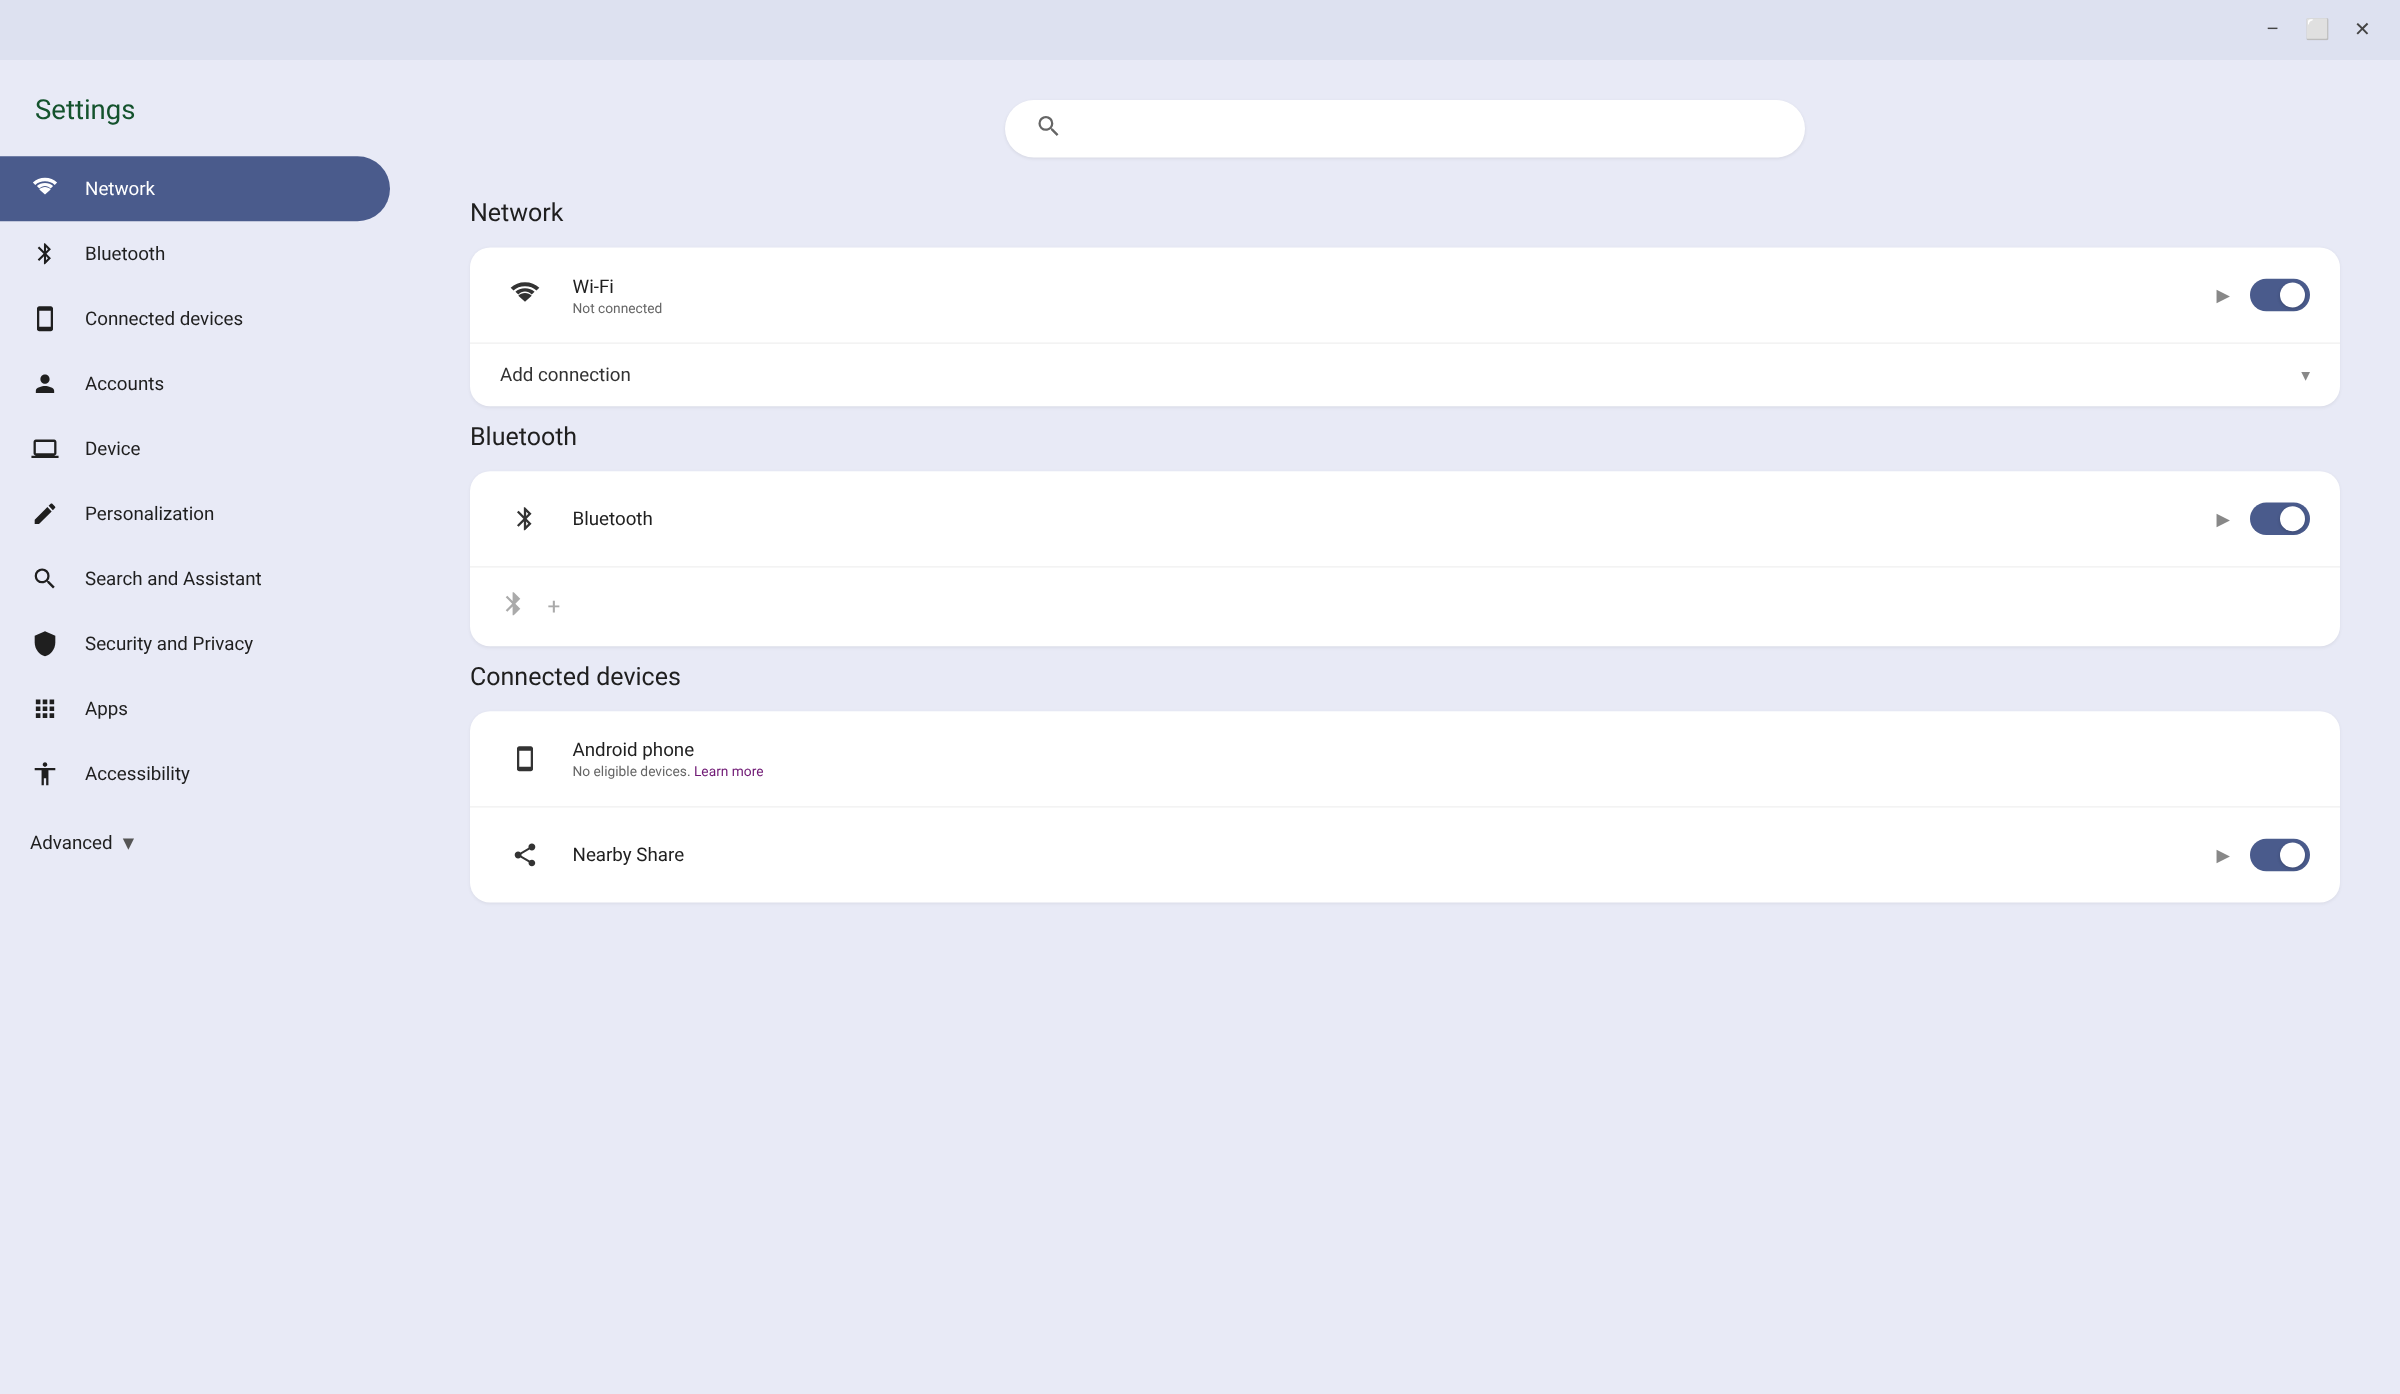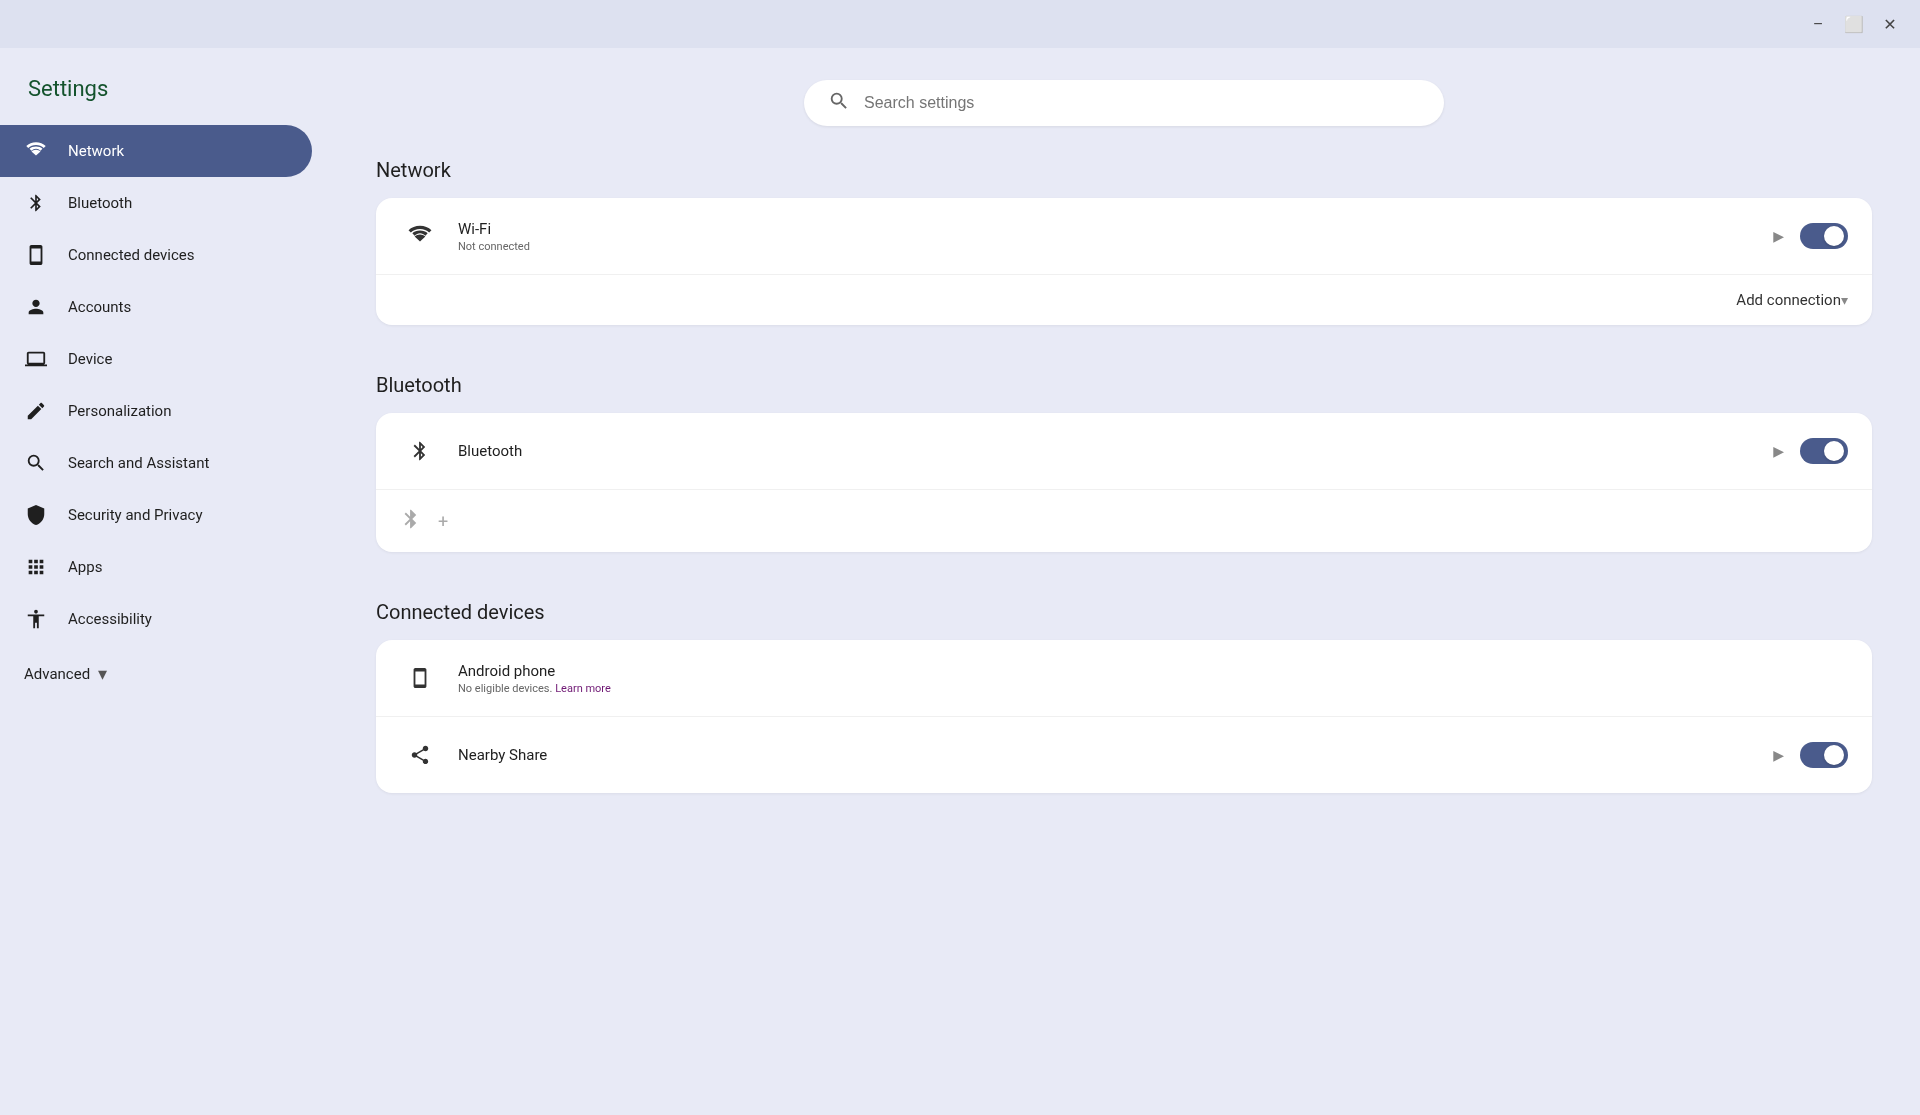--- a/index.html
+++ b/index.html
@@ -137,21 +137,21 @@
       font-weight: 400;
       color: #1f1f1f;
       margin-bottom: 16px;
       margin-top: 8px;
     }
 
     
     .card {
       background: #fff;
       border-radius: 16px;
-      margin-bottom: 48px;
+      margin-bottom: 12px;
       overflow: hidden;
       box-shadow: 0 1px 3px rgba(0,0,0,0.06);
     }
 
     .card-row {
       display: flex;
       align-items: center;
       padding: 18px 24px;
       border-bottom: 1px solid #f0f0f0;
       cursor: pointer;
@@ -230,21 +230,21 @@
     .bt-add-icon {
       color: #aaa;
       font-size: 18px;
     }
 
     
     .add-connection-row {
       padding: 16px 24px;
       display: flex;
       align-items: center;
-      justify-content: flex-end;
+      justify-content: space-between;
       cursor: pointer;
       font-size: 15px;
       color: #333;
     }
   </style>
 </head>
 <body>
 
 <div class="titlebar">
   <button class="titlebar-btn">−</button>
@@ -355,21 +355,20 @@
 
   <main class="main-content">
 
     <div class="search-bar-wrap">
       <div class="search-bar">
         <span>
           <svg width="22" height="22" viewBox="0 0 24 24" fill="#666">
             <path d="M15.5 14h-.79l-.28-.27A6.471 6.471 0 0 0 16 9.5 6.5 6.5 0 1 0 9.5 16c1.61 0 3.09-.59 4.23-1.57l.27.28v.79l5 4.99L20.49 19l-4.99-5zm-6 0C7.01 14 5 11.99 5 9.5S7.01 5 9.5 5 14 7.01 14 9.5 11.99 14 9.5 14z"></path>
           </svg>
         </span>
-        <input type="text" placeholder="Search settings" style="">
       </div>
     </div>
 
     <div class="section-header">Network</div>
     <div class="card">
 
       <div class="card-row">
         <div class="card-row-icon">
           <svg width="26" height="26" viewBox="0 0 24 24" fill="#333">
             <path d="M1.41 6.59l2.12 2.12C5.65 6.59 8.66 5.5 12 5.5s6.35 1.09 8.47 3.21l2.12-2.12C19.92 3.95 16.15 2.5 12 2.5S4.08 3.95 1.41 6.59zM12 10.5c-1.93 0-3.68.79-4.95 2.05L12 17l4.95-4.45C15.68 11.29 13.93 10.5 12 10.5zm-7.07-.93L7.05 11.7C8.42 10.32 10.12 9.5 12 9.5s3.58.82 4.95 2.2l2.12-2.13C17.41 7.92 14.83 7 12 7s-5.41.92-7.07 2.57z"></path>

